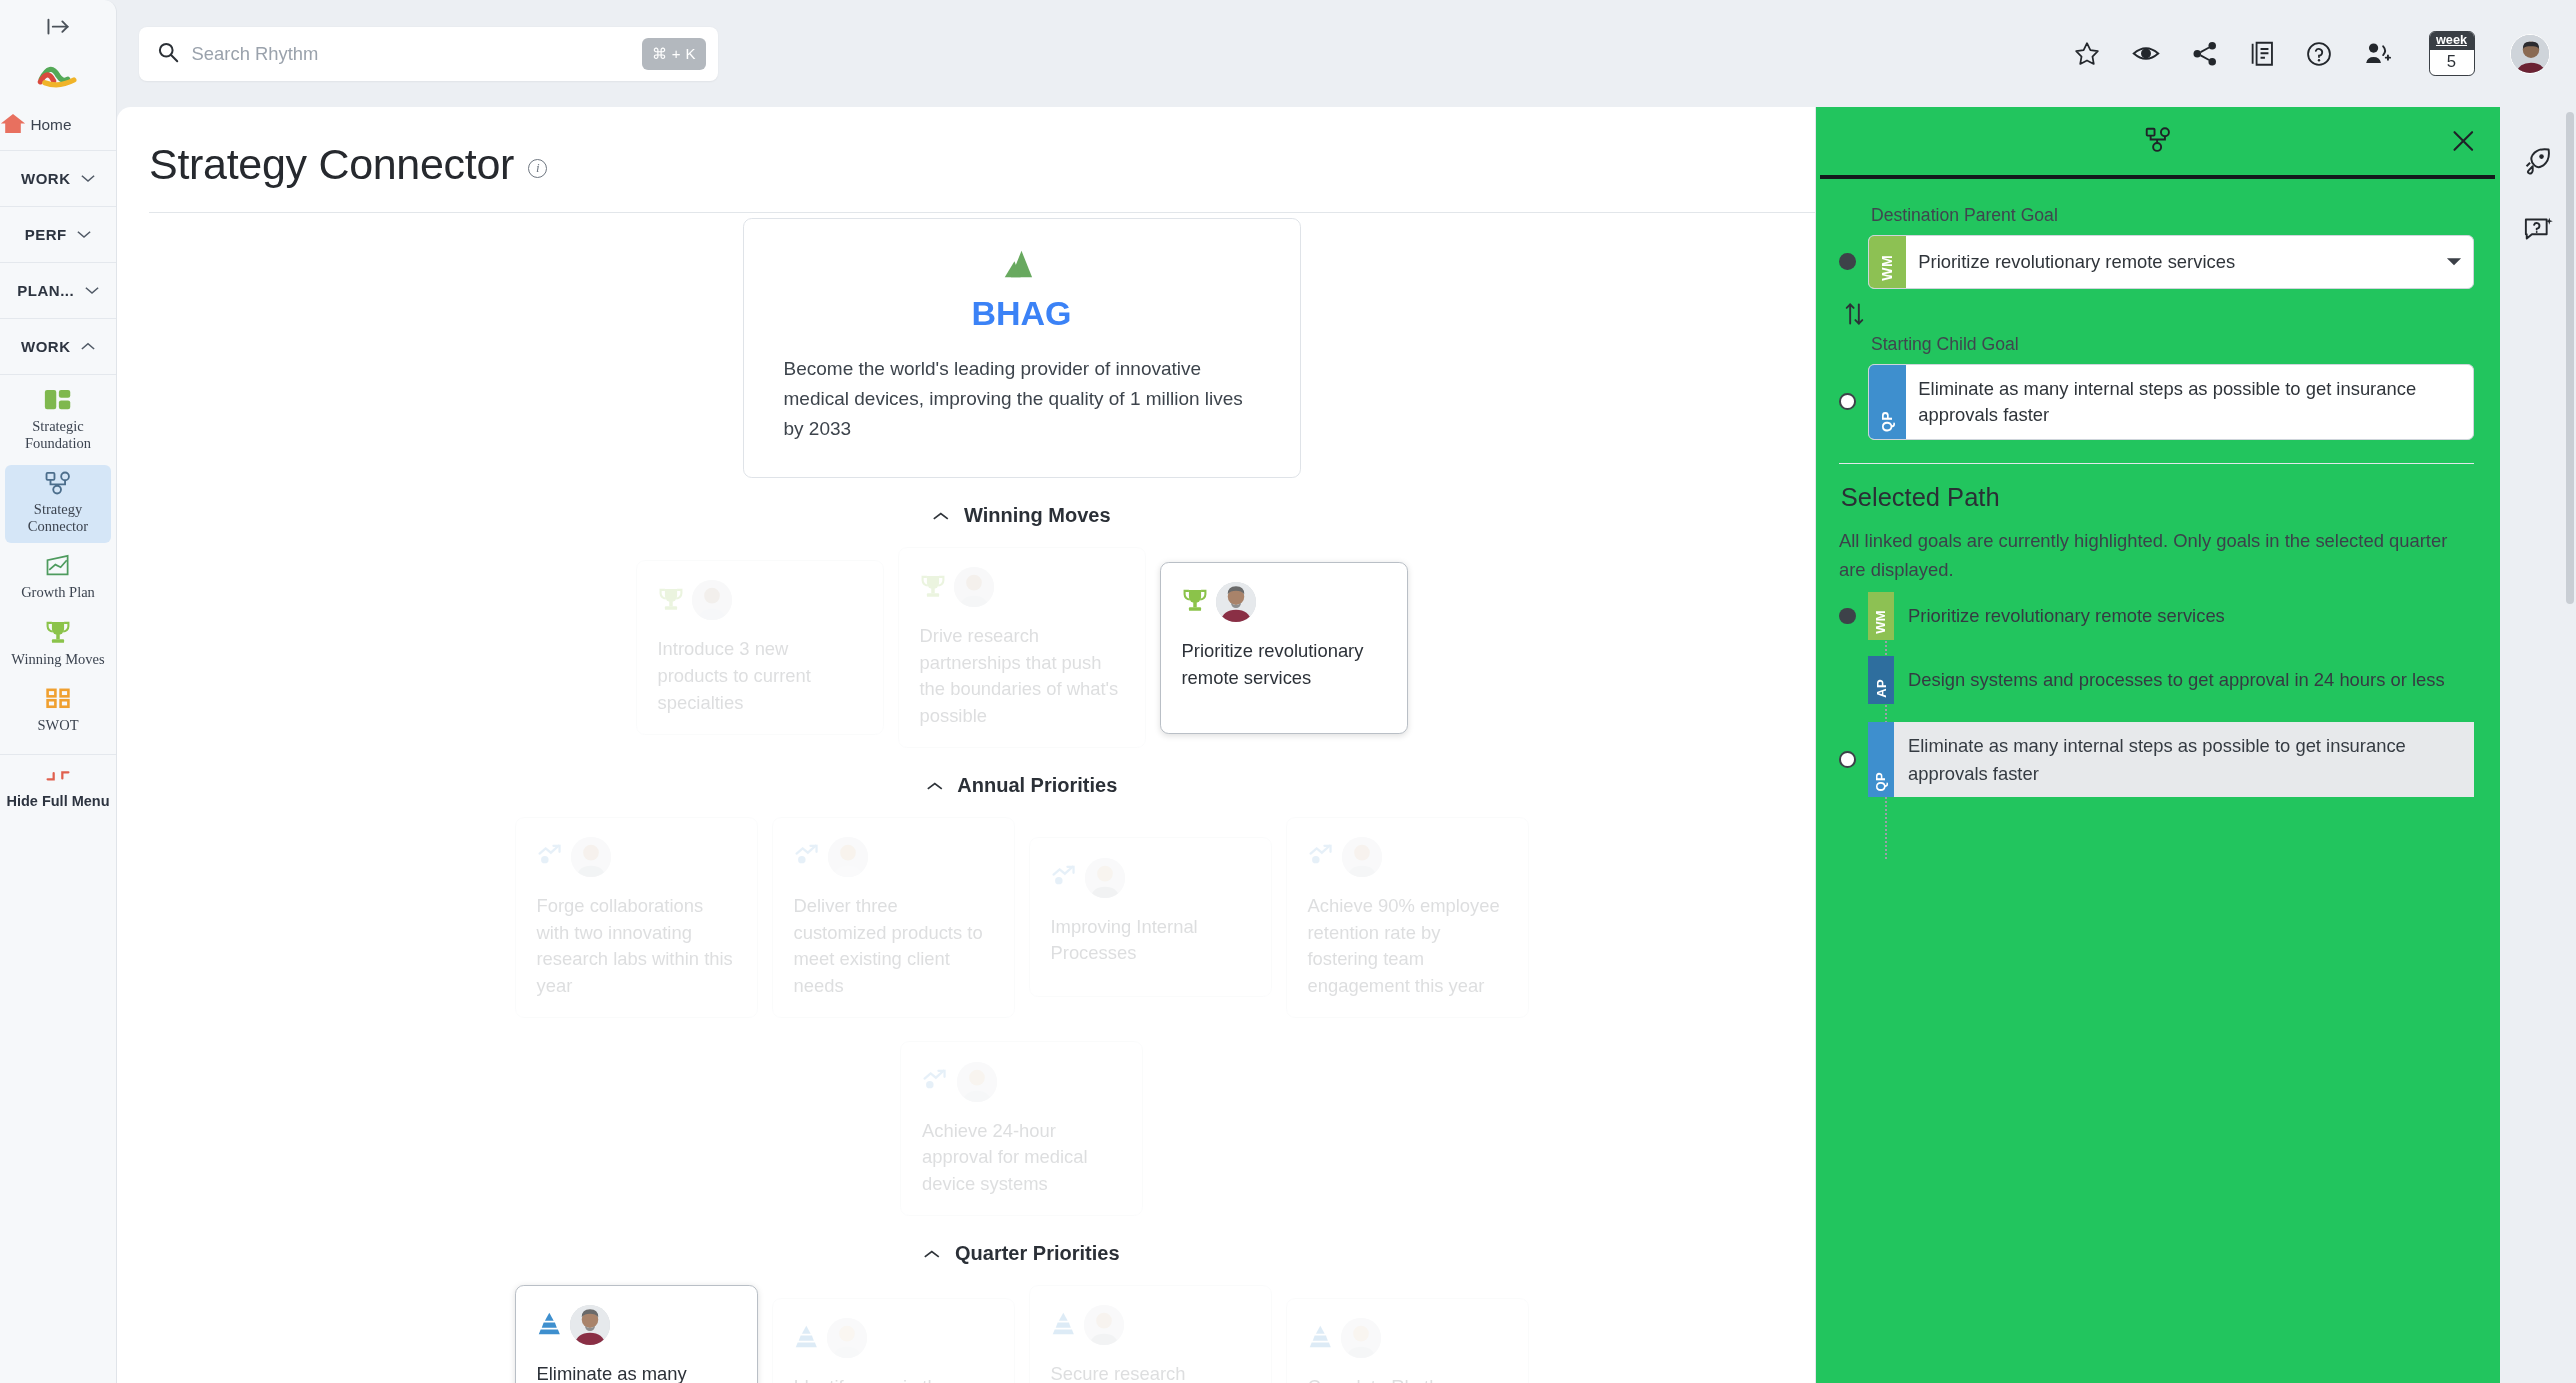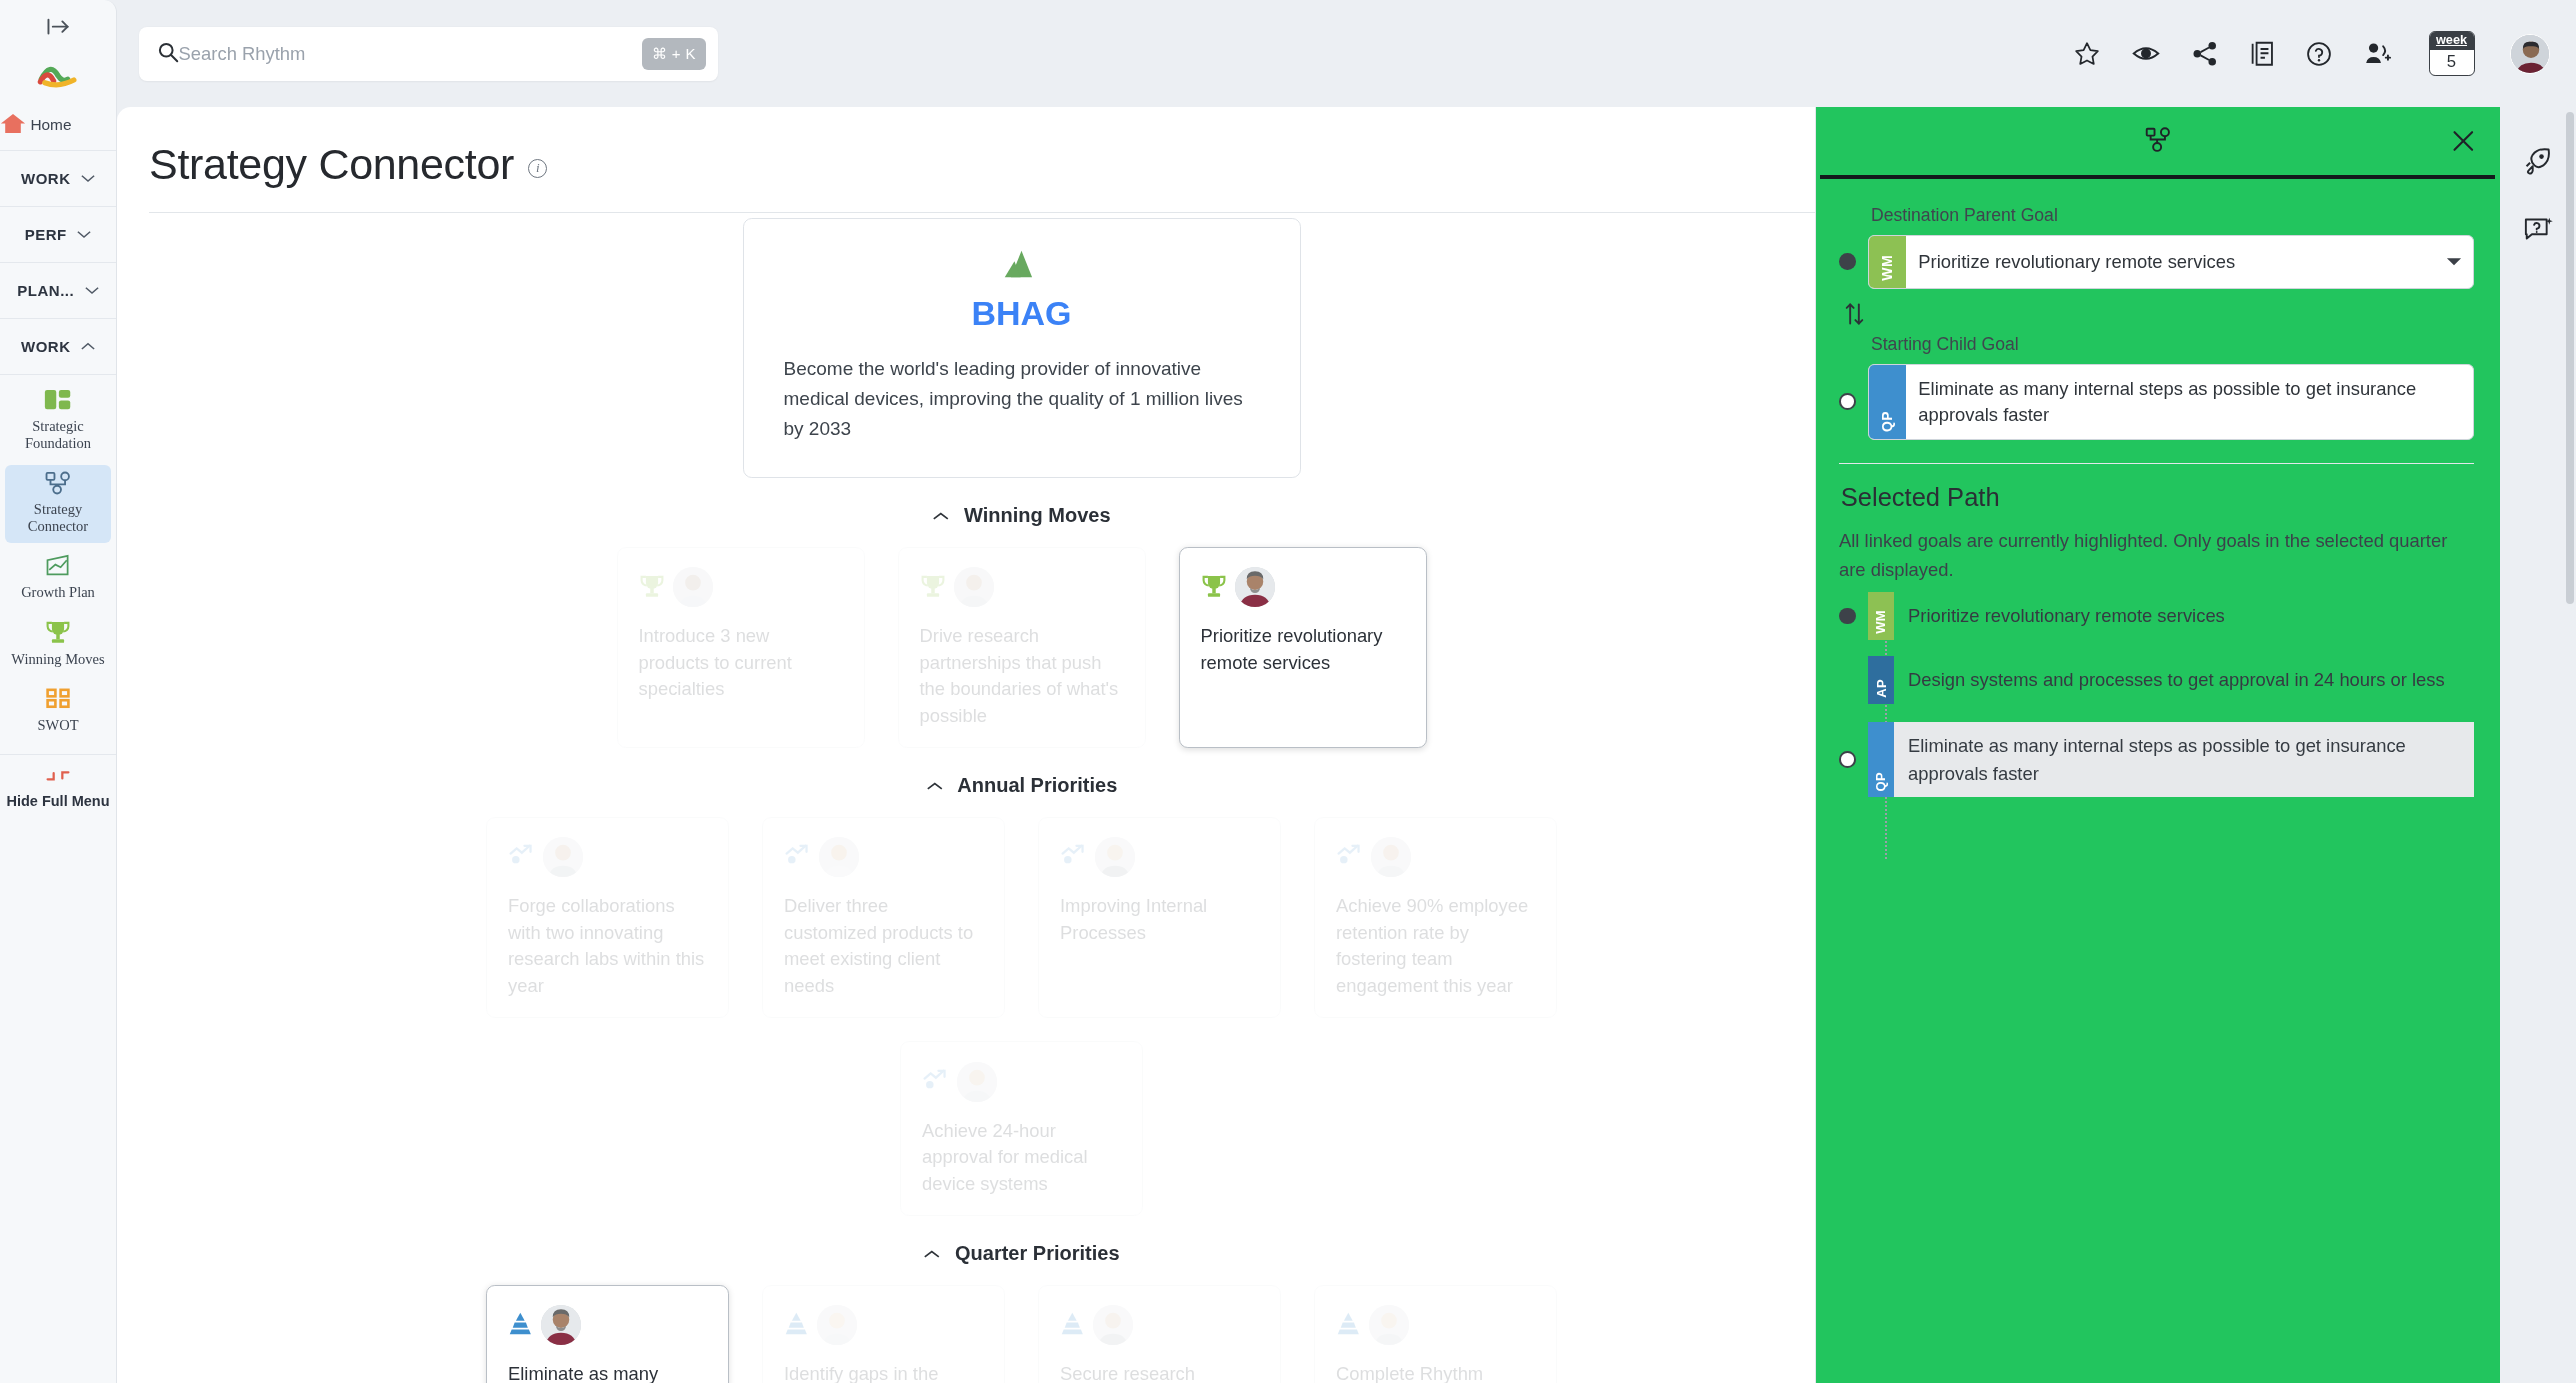--- a/index.html
+++ b/index.html
@@ -76,21 +76,21 @@
     padding: 0 26px 0 22px;
     flex: 0 0 107px;
     gap: 14px;
   }
   .searchbox {
     width: 579px; height: 54px;
     background: #fff;
     border-radius: 8px;
     display: flex; align-items: center;
     padding: 0 12.3px 0 17.6px;
-    gap: 0;
+    gap: 13px;
     box-shadow: 0 0.9px 1.8px rgba(0,0,0,.05);
   }
   .search-placeholder { flex: 1; font-size: 18.4px; color: #9aa2ac; }
   .kbd {
     background: #b3b8be; color: #fff;
     border-radius: 6.1px;
     font-size: 15px;
     padding: 7px 9.7px;
     letter-spacing: 0.4px;
   }
@@ -157,21 +157,21 @@
   .bhag-title { font-size: 34px; font-weight: bold; color: #3b82f6; margin-bottom: 21px; }
   .bhag-text { font-size: 19px; line-height: 1.58; color: #3d444c; text-align: left; }
 
   .section-head {
     display: flex; align-items: center; justify-content: center;
     gap: 14px; margin: 26px 0 19.3px;
   }
   .section-chev { color: #2f343a; display: flex; }
   .section-label { font-size: 20px; font-weight: bold; color: #2b3037; }
 
-  .row { display: flex; justify-content: center; gap: 33px; }
+  .row { display: flex; justify-content: center; gap: 14px; align-items: center; }
 
   .goal-card {
     border: 0.9px solid #e6e9ed; border-radius: 8.8px;
     background: #fff;
     padding: 19.3px 21px 17.6px;
     display: flex; flex-direction: column; gap: 16px;
   }
   .goal-card.dim { opacity: .17; }
   .goal-card.selected {
     border: 0.9px solid #b9bfc6;

